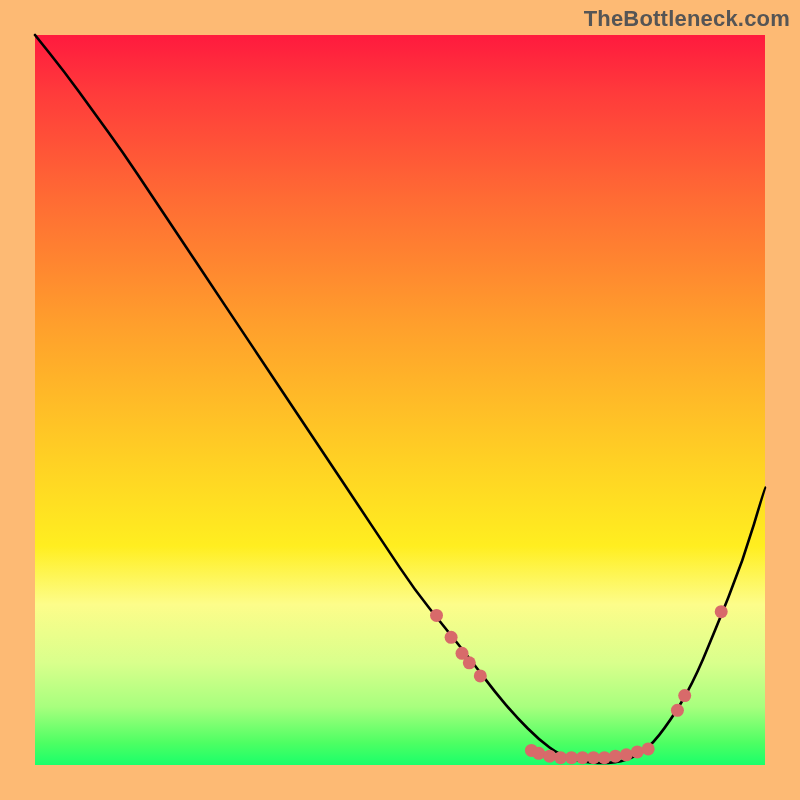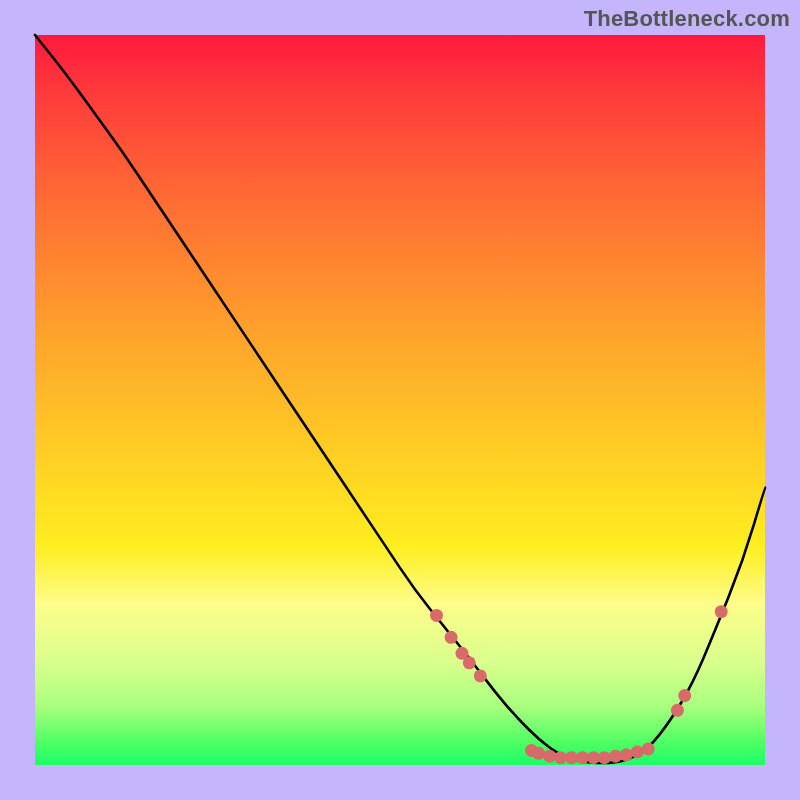--- a/index.html
+++ b/index.html
@@ -8,21 +8,21 @@
     width: 800px;
     height: 800px;
     background: #000;
     overflow: hidden;
     font-family: Arial, Helvetica, sans-serif;
   }
   .stage {
     position: relative;
     width: 800px;
     height: 800px;
-    background: #c4b5fd;
+    background: #fdba74;
   }
   .watermark {
     position: absolute;
     top: 6px;
     right: 10px;
     font-size: 22px;
     font-weight: 600;
     color: #555;
     letter-spacing: 0.2px;
     user-select: none;

